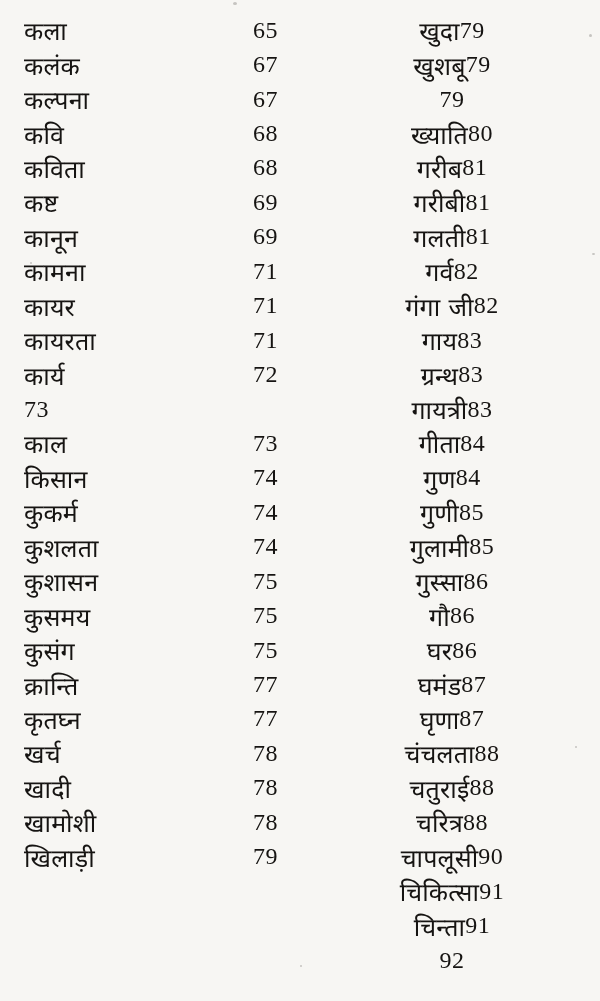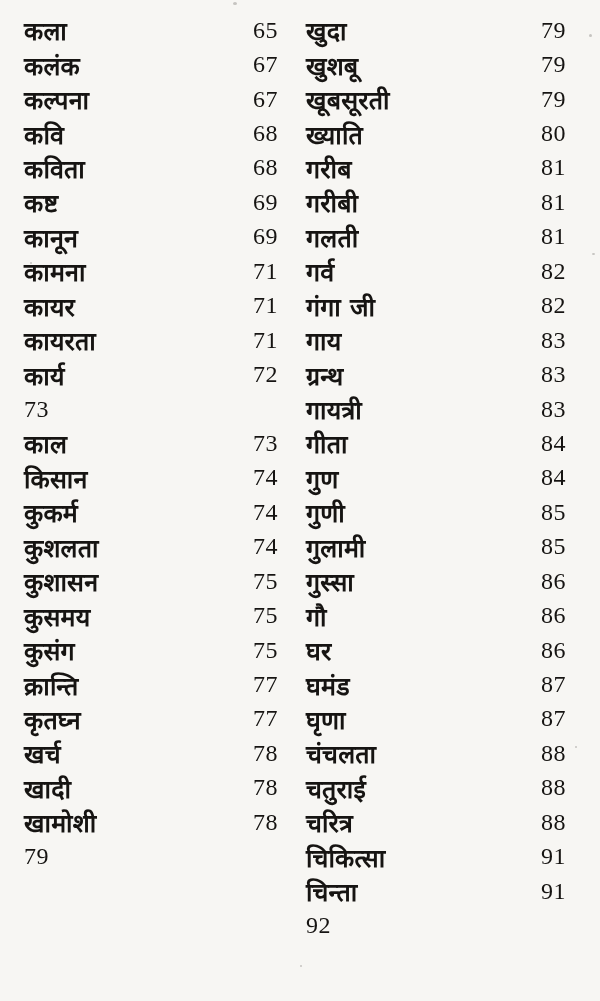--- a/index.html
+++ b/index.html
@@ -27,34 +27,35 @@
     display: flex;
     flex-direction: column;
   }
 
   .col-left {
     margin-left: 24px;
     width: 254px;
   }
 
   .col-right {
-    margin-left: 28px;
+    margin-left: 44px;
     width: 260px;
+    align-items: center;
   }
 
   .row {
     height: 34.45px;
     display: flex;
     justify-content: space-between;
     align-items: center;
   }
 
   .word {
     font-size: 25px;
-    font-weight: 700;
+    font-weight: 400;
     letter-spacing: 0.2px;
     white-space: nowrap;
   }
 
   .num {
     font-family: "Liberation Serif", serif;
     font-size: 24px;
     font-weight: 400;
     letter-spacing: 0.5px;
   }
@@ -195,36 +196,36 @@
     <span class="word">खादी</span>
     <span class="num">78</span>
   </div>
 
   <div class="row">
     <span class="word">खामोशी</span>
     <span class="num">78</span>
   </div>
 
   <div class="row">
+    <span class="word">खिलाड़ी</span>
     <span class="num">79</span>
   </div>
 </div>
     <div class="col col-right">
   <div class="row">
     <span class="word">खुदा</span>
     <span class="num">79</span>
   </div>
 
   <div class="row">
     <span class="word">खुशबू</span>
     <span class="num">79</span>
   </div>
 
   <div class="row">
-    <span class="word">खूबसूरती</span>
     <span class="num">79</span>
   </div>
 
   <div class="row">
     <span class="word">ख्याति</span>
     <span class="num">80</span>
   </div>
 
   <div class="row">
     <span class="word">गरीब</span>
@@ -319,20 +320,24 @@
   <div class="row">
     <span class="word">चतुराई</span>
     <span class="num">88</span>
   </div>
 
   <div class="row">
     <span class="word">चरित्र</span>
     <span class="num">88</span>
   </div>
 
+  <div class="row">
+    <span class="word">चापलूसी</span>
+    <span class="num">90</span>
+  </div>
 
   <div class="row">
     <span class="word">चिकित्सा</span>
     <span class="num">91</span>
   </div>
 
   <div class="row">
     <span class="word">चिन्ता</span>
     <span class="num">91</span>
   </div>

